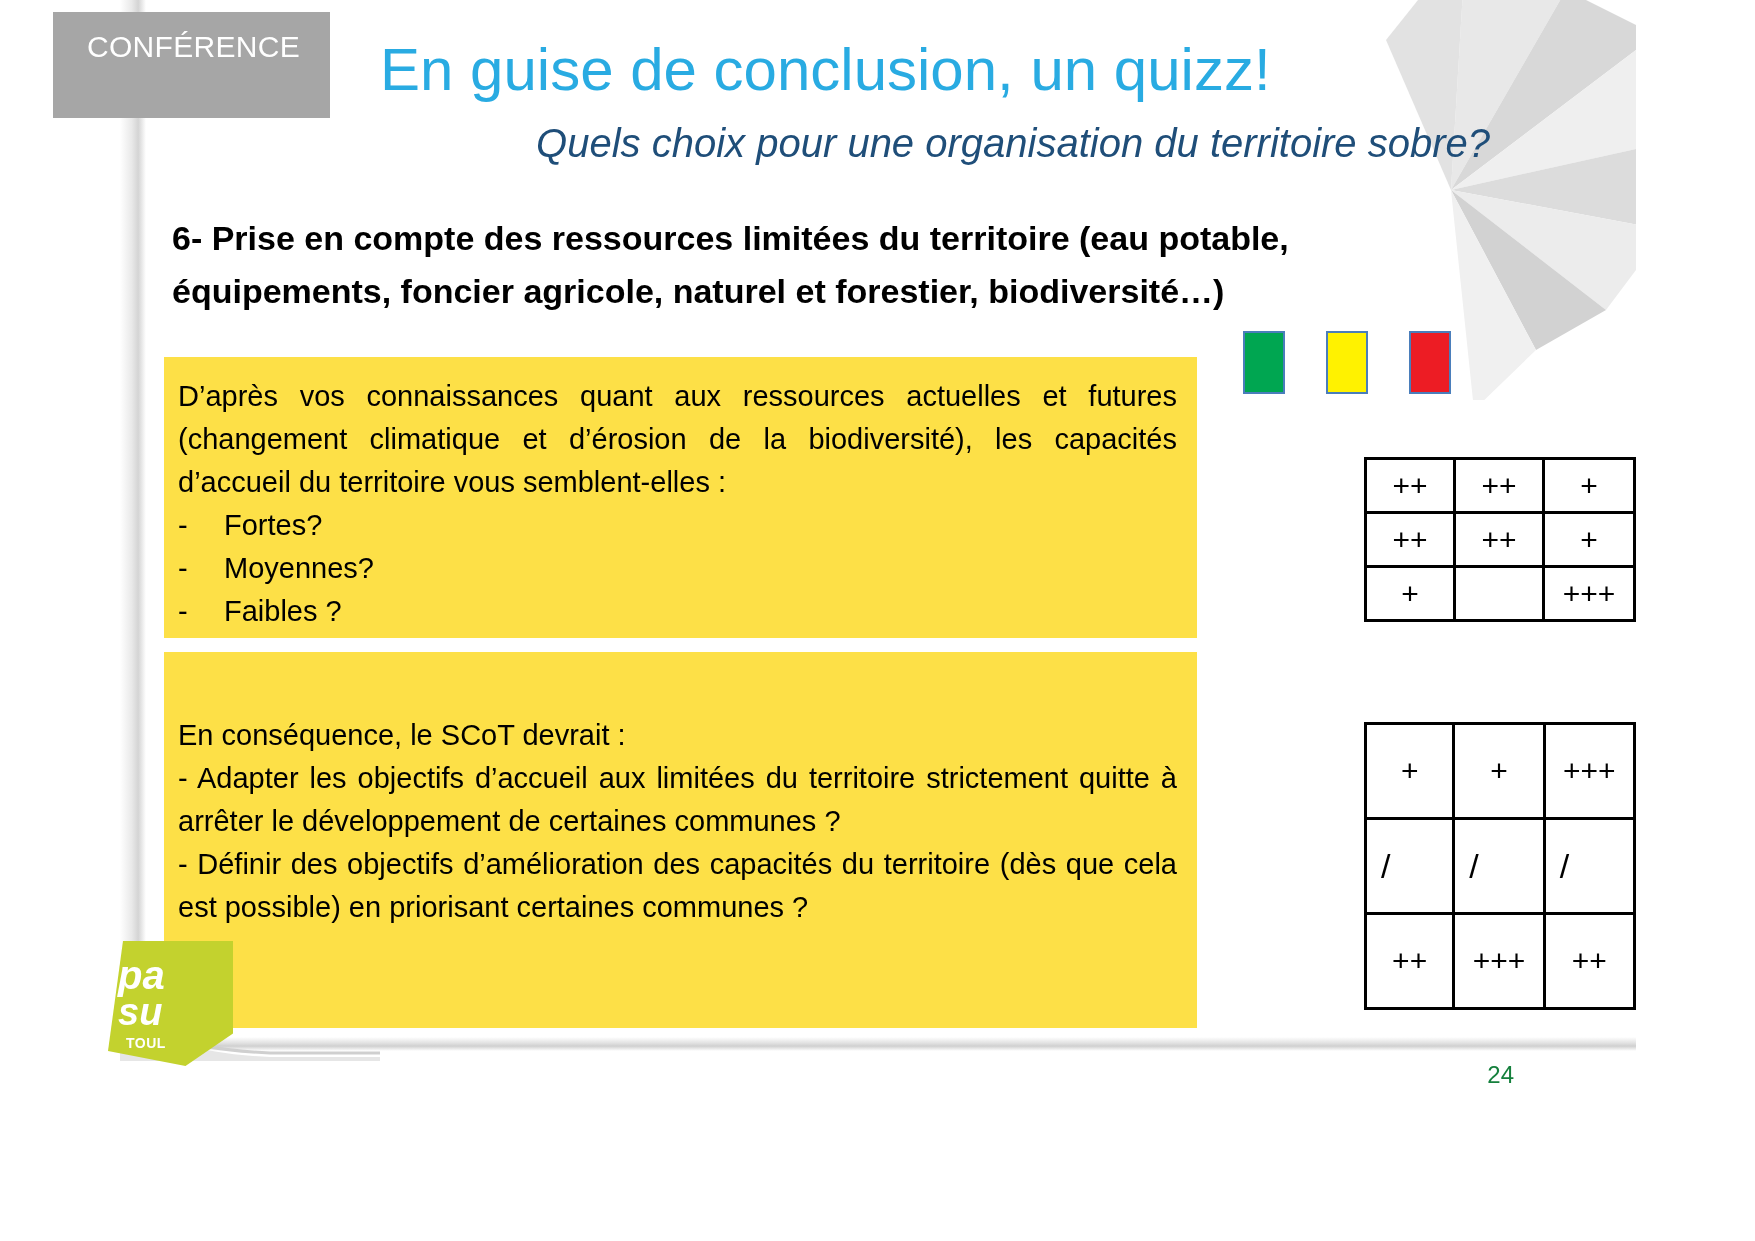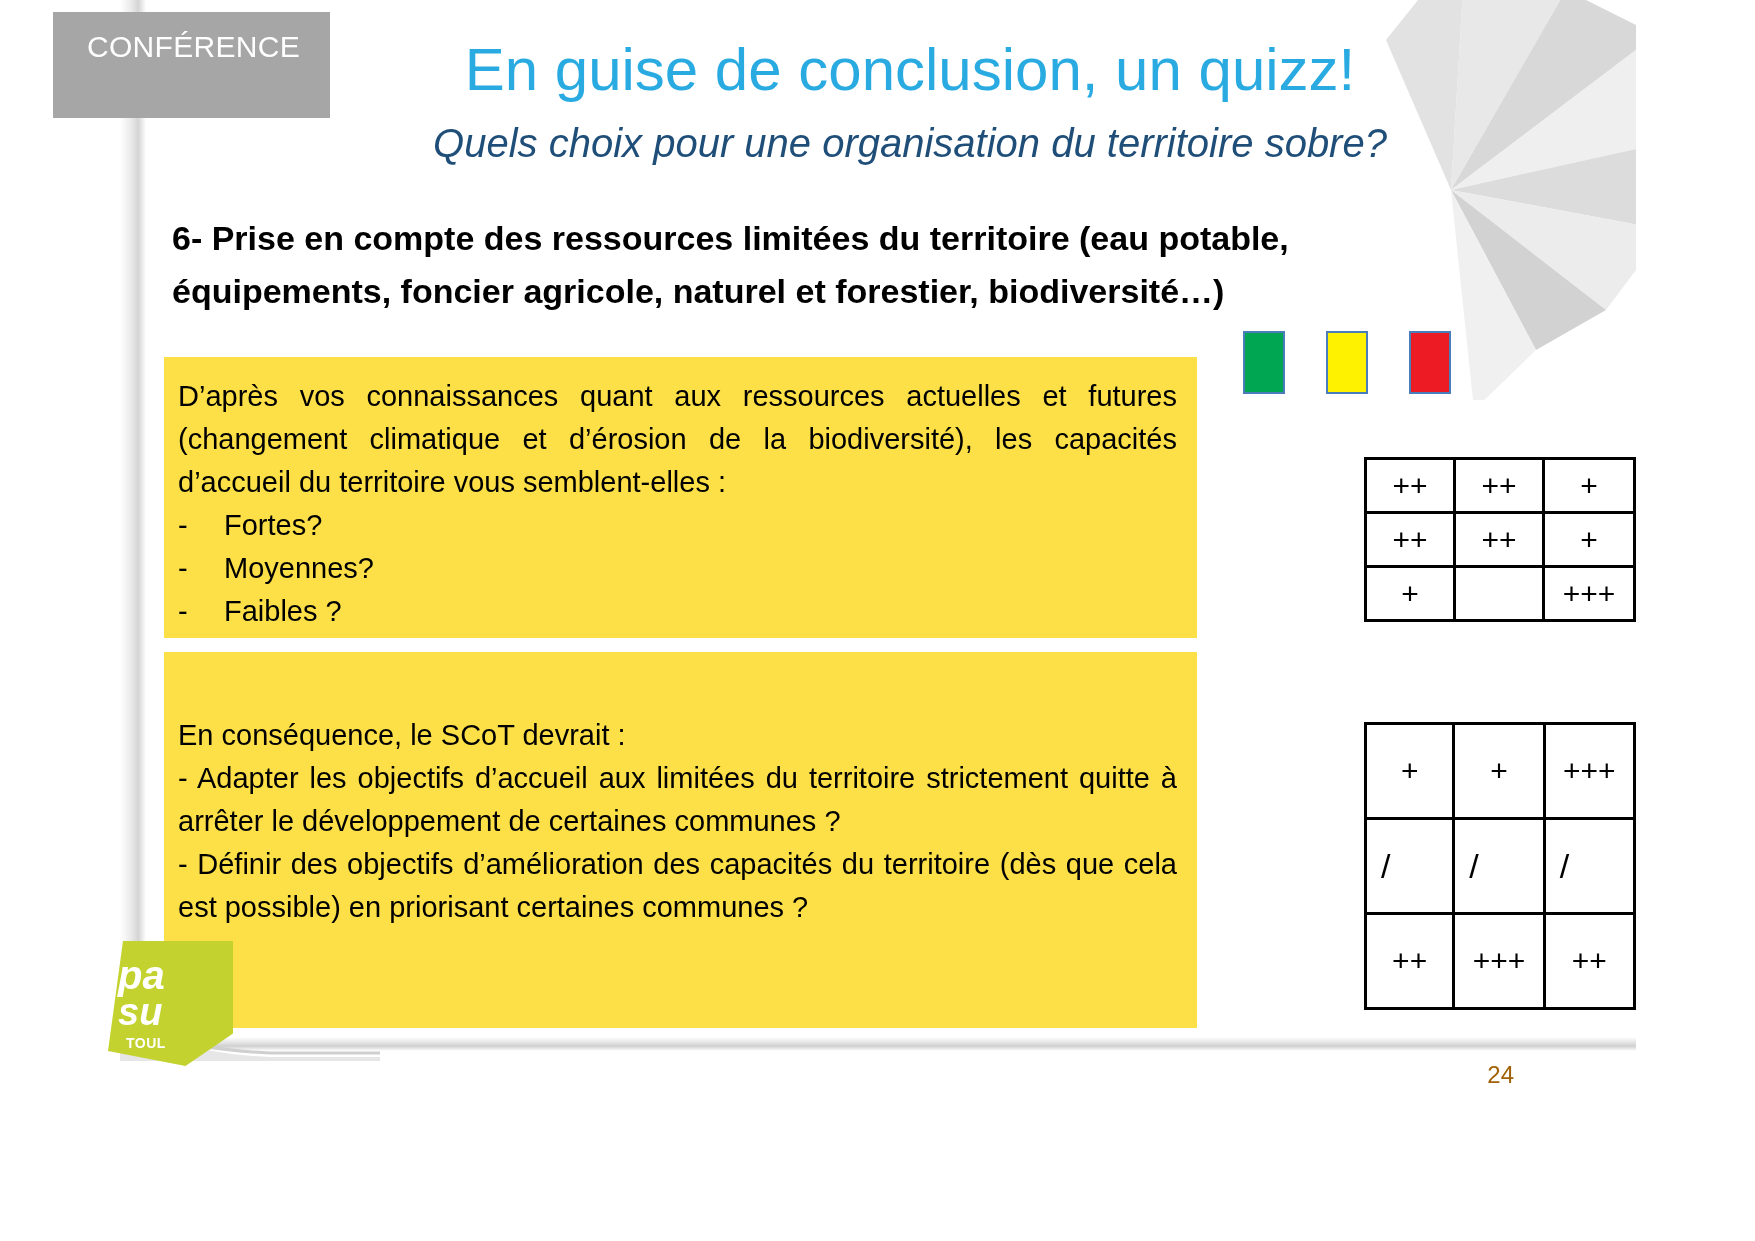--- a/index.html
+++ b/index.html
@@ -41,30 +41,29 @@
     color: #ffffff;
     padding: 16px 0 0 34px;
     font-size: 30px;
     line-height: 1.25;
     letter-spacing: 0.3px;
   }
 
   
   .title {
     position: absolute; left: 380px; top: 38px; width: 1060px;
-    text-align: center;
     color: #29ABE2;
     font-size: 60px;
     font-weight: 400;
     line-height: 1.05;
     white-space: nowrap;
   }
   .subtitle {
     position: absolute; left: 330px; top: 120px; width: 1160px;
-    text-align: center;
+    text-align: right;
     color: #1F4E79;
     font-size: 40px;
     font-style: italic;
     font-weight: 400;
     line-height: 1.15;
     white-space: nowrap;
   }
 
   
   .heading {
@@ -128,21 +127,21 @@
     background: #C3D22E;
     clip-path: polygon(12% 0%, 100% 0%, 100% 74%, 62% 100%, 0% 88%);
   }
   .logo-t1 { position: absolute; left: 10px; top: 12px; color: #ffffff; font-size: 40px; font-style: italic; font-weight: 700; }
   .logo-t2 { position: absolute; left: 10px; top: 50px; color: #ffffff; font-size: 38px; font-style: italic; font-weight: 700; }
   .logo-t3 { position: absolute; left: 18px; top: 94px; color: #ffffff; font-size: 14px; font-weight: 700; letter-spacing: .5px; }
 
   
   .pageno {
     position: absolute; right: 122px; bottom: 152px;
-    color: #a16207; font-size: 24px;
+    color: #15803d; font-size: 24px;
   }
 </style>
 </head>
 <body>
 
 <div class="slide">
 
   <svg class="pinwheel" viewBox="0 0 430 420">
     <polygon points="215,210 230,-40 330,10" fill="#e8e8e8"></polygon>
     <polygon points="215,210 330,10 420,55" fill="#d8d8d8"></polygon>

